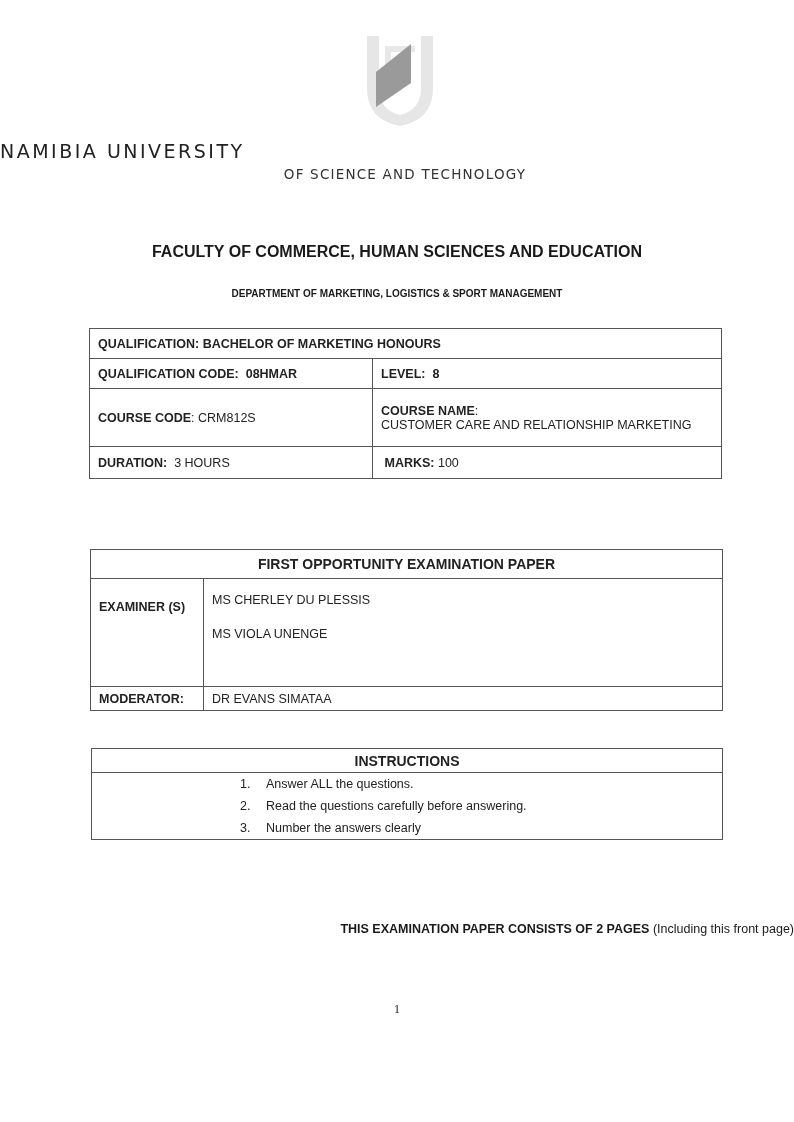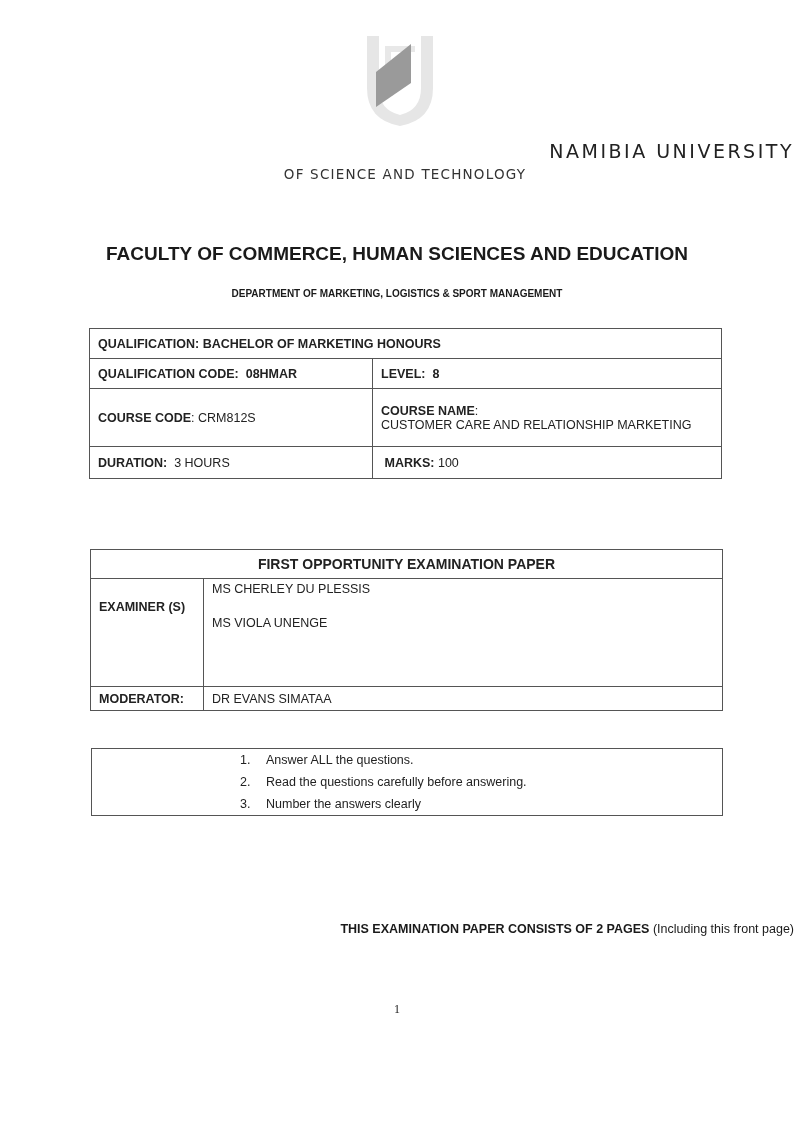--- a/index.html
+++ b/index.html
@@ -3,30 +3,30 @@
 <meta charset="utf-8">
 <style>
   html, body { margin: 0; padding: 0; background: #ffffff; }
   body {
     width: 794px; height: 1122px; position: relative; overflow: hidden;
     font-family: "Liberation Sans", "DejaVu Sans", sans-serif; color: #1a1a1a;
   }
   .abs { position: absolute; }
   .logo { left: 357px; top: 28px; width: 86px; height: 100px; }
   .uni-name {
-    left: 0; width: 794px; top: 140px; text-align: right;
+    left: 0; width: 794px; top: 140px; text-align: left;
     font-family: "DejaVu Sans", sans-serif; font-size: 19px; letter-spacing: 2.5px; color: #222;
   }
   .uni-sub {
     left: 0; width: 794px; top: 166px; text-align: center;
     font-family: "DejaVu Sans", sans-serif; font-size: 13.5px; letter-spacing: 1.2px; color: #333; padding-left: 8px;
   }
   .faculty {
     left: 0; width: 794px; top: 243px; text-align: center;
-    font-weight: bold; font-size: 19px; color: #1a1a1a;
+    font-weight: bold; font-size: 16px; color: #1a1a1a;
   }
   .dept {
     left: 0; width: 794px; top: 288px; text-align: center;
     font-weight: bold; font-size: 10px; color: #1a1a1a;
   }
   table { border-collapse: collapse; font-size: 12.5px; }
   td { border: 1px solid #555; padding: 0 8px; vertical-align: middle; color: #222; }
   .b { font-weight: bold; }
   .qual-table { left: 89px; top: 328px; width: 633px; }
   .exam-table { left: 90px; top: 549px; width: 633px; }
@@ -100,34 +100,37 @@
 </tbody>
   </table>
 
 <table class="abs exam-table">
   <tbody>
       <tr style="height:29px">
     <td colspan="2" class="center hdr">FIRST OPPORTUNITY EXAMINATION PAPER</td>
   </tr>
   <tr style="height:108px">
     <td class="b" style="width:96px; vertical-align:top; padding-top:21px">EXAMINER (S)</td>
-    <td style="vertical-align:top; padding-top:3px">
+    <td style="vertical-align:top; padding-top:14px">
       <div>MS CHERLEY DU PLESSIS</div>
       <div style="margin-top:20px">MS VIOLA UNENGE</div>
     </td>
   </tr>
   <tr style="height:24px">
     <td class="b">MODERATOR:</td>
     <td>DR EVANS SIMATAA</td>
   </tr>
 </tbody>
   </table>
 
 <table class="abs instr-table">
   <tbody>
+      <tr style="height:24px">
+    <td class="center hdr">INSTRUCTIONS</td>
+  </tr>
   <tr>
     <td class="instr-list">
       <div class="instr-item">
         <span class="instr-num">1.</span><span>Answer ALL the questions.</span>
       </div>
       <div class="instr-item">
         <span class="instr-num">2.</span><span>Read the questions carefully before answering.</span>
       </div>
       <div class="instr-item">
         <span class="instr-num">3.</span><span>Number the answers clearly</span>

